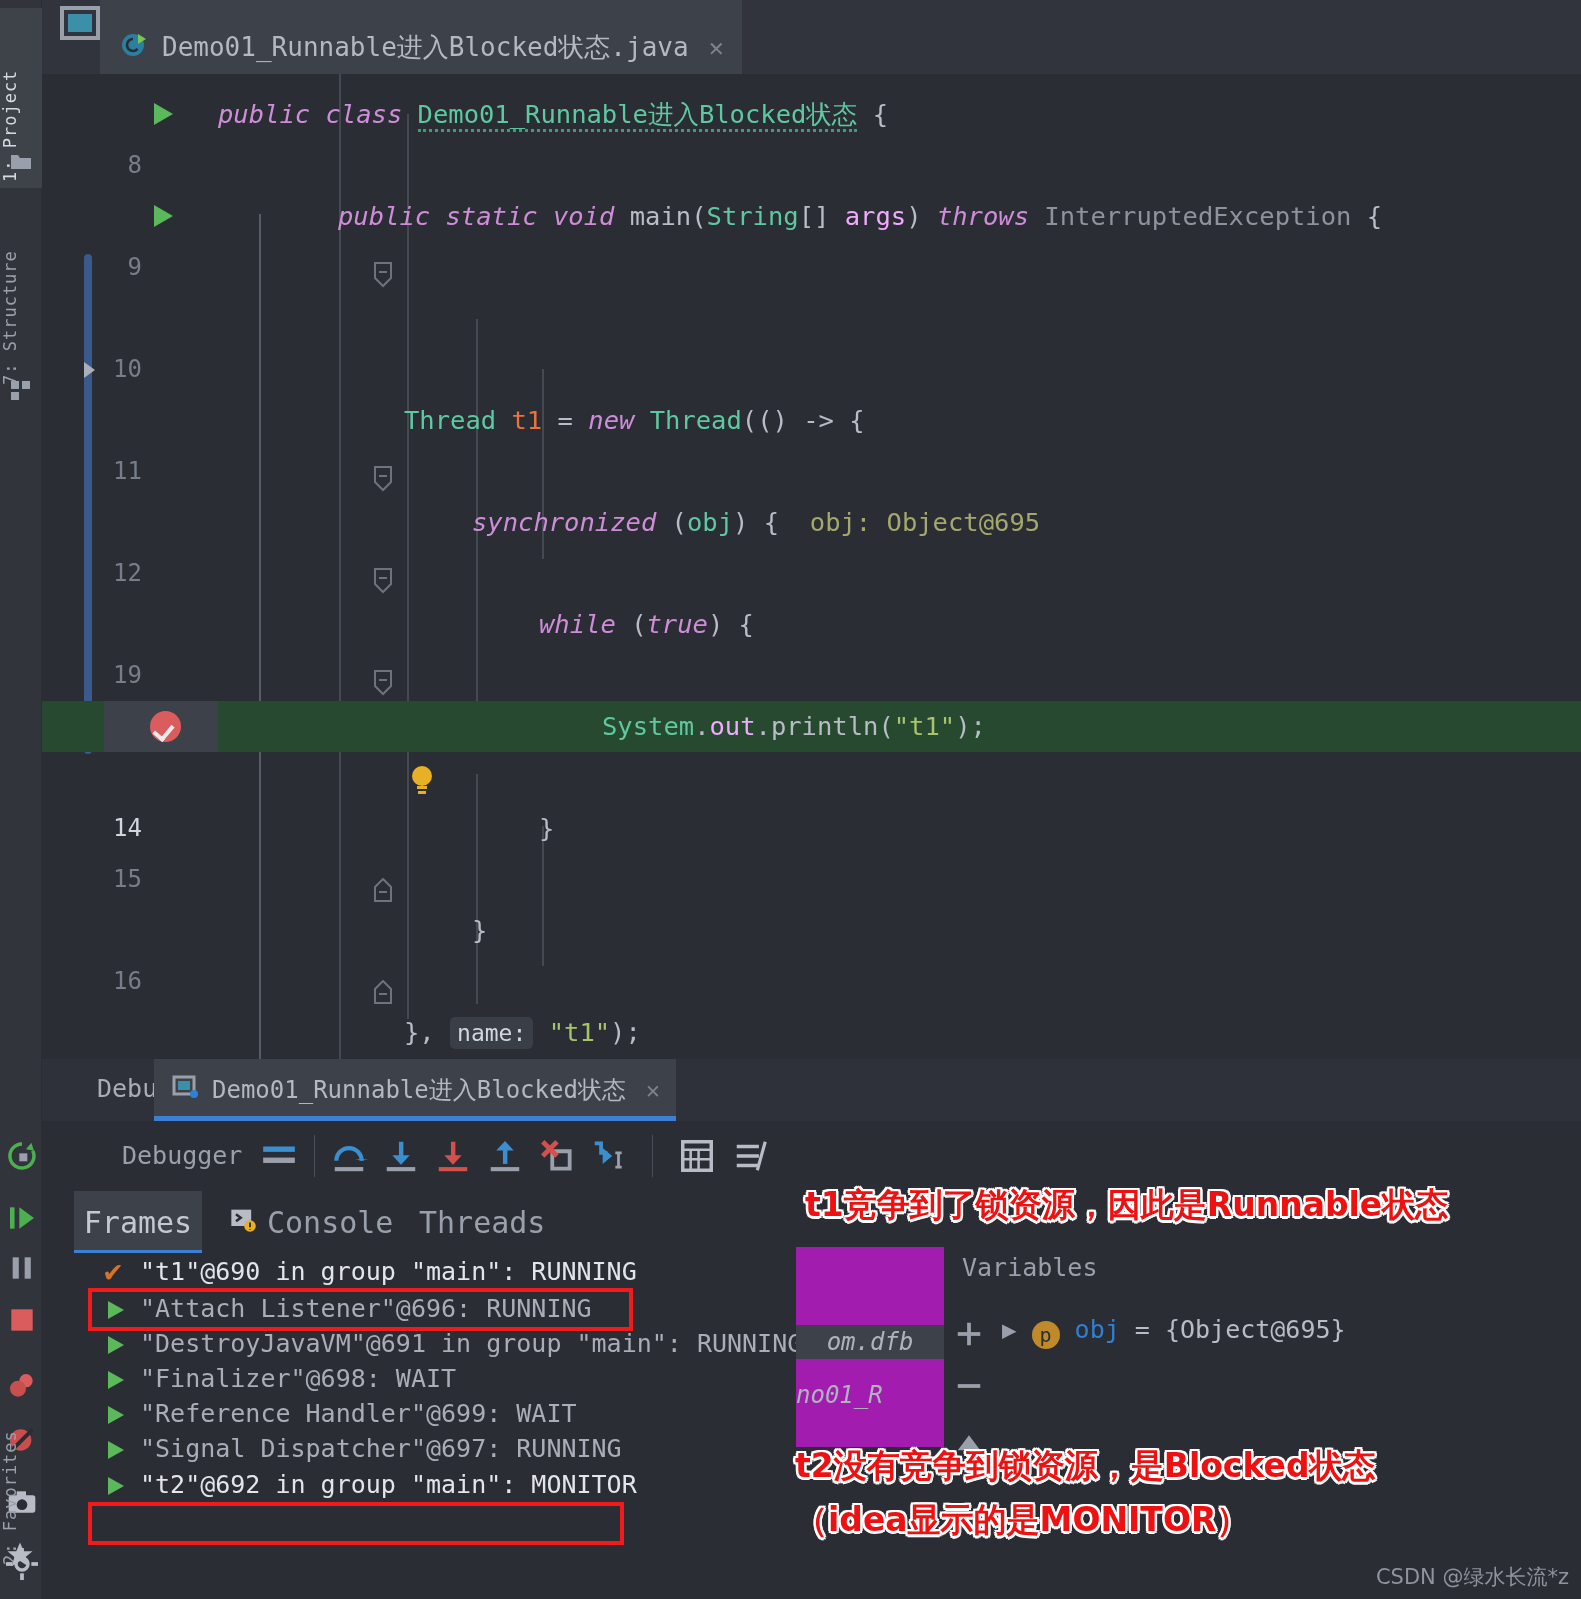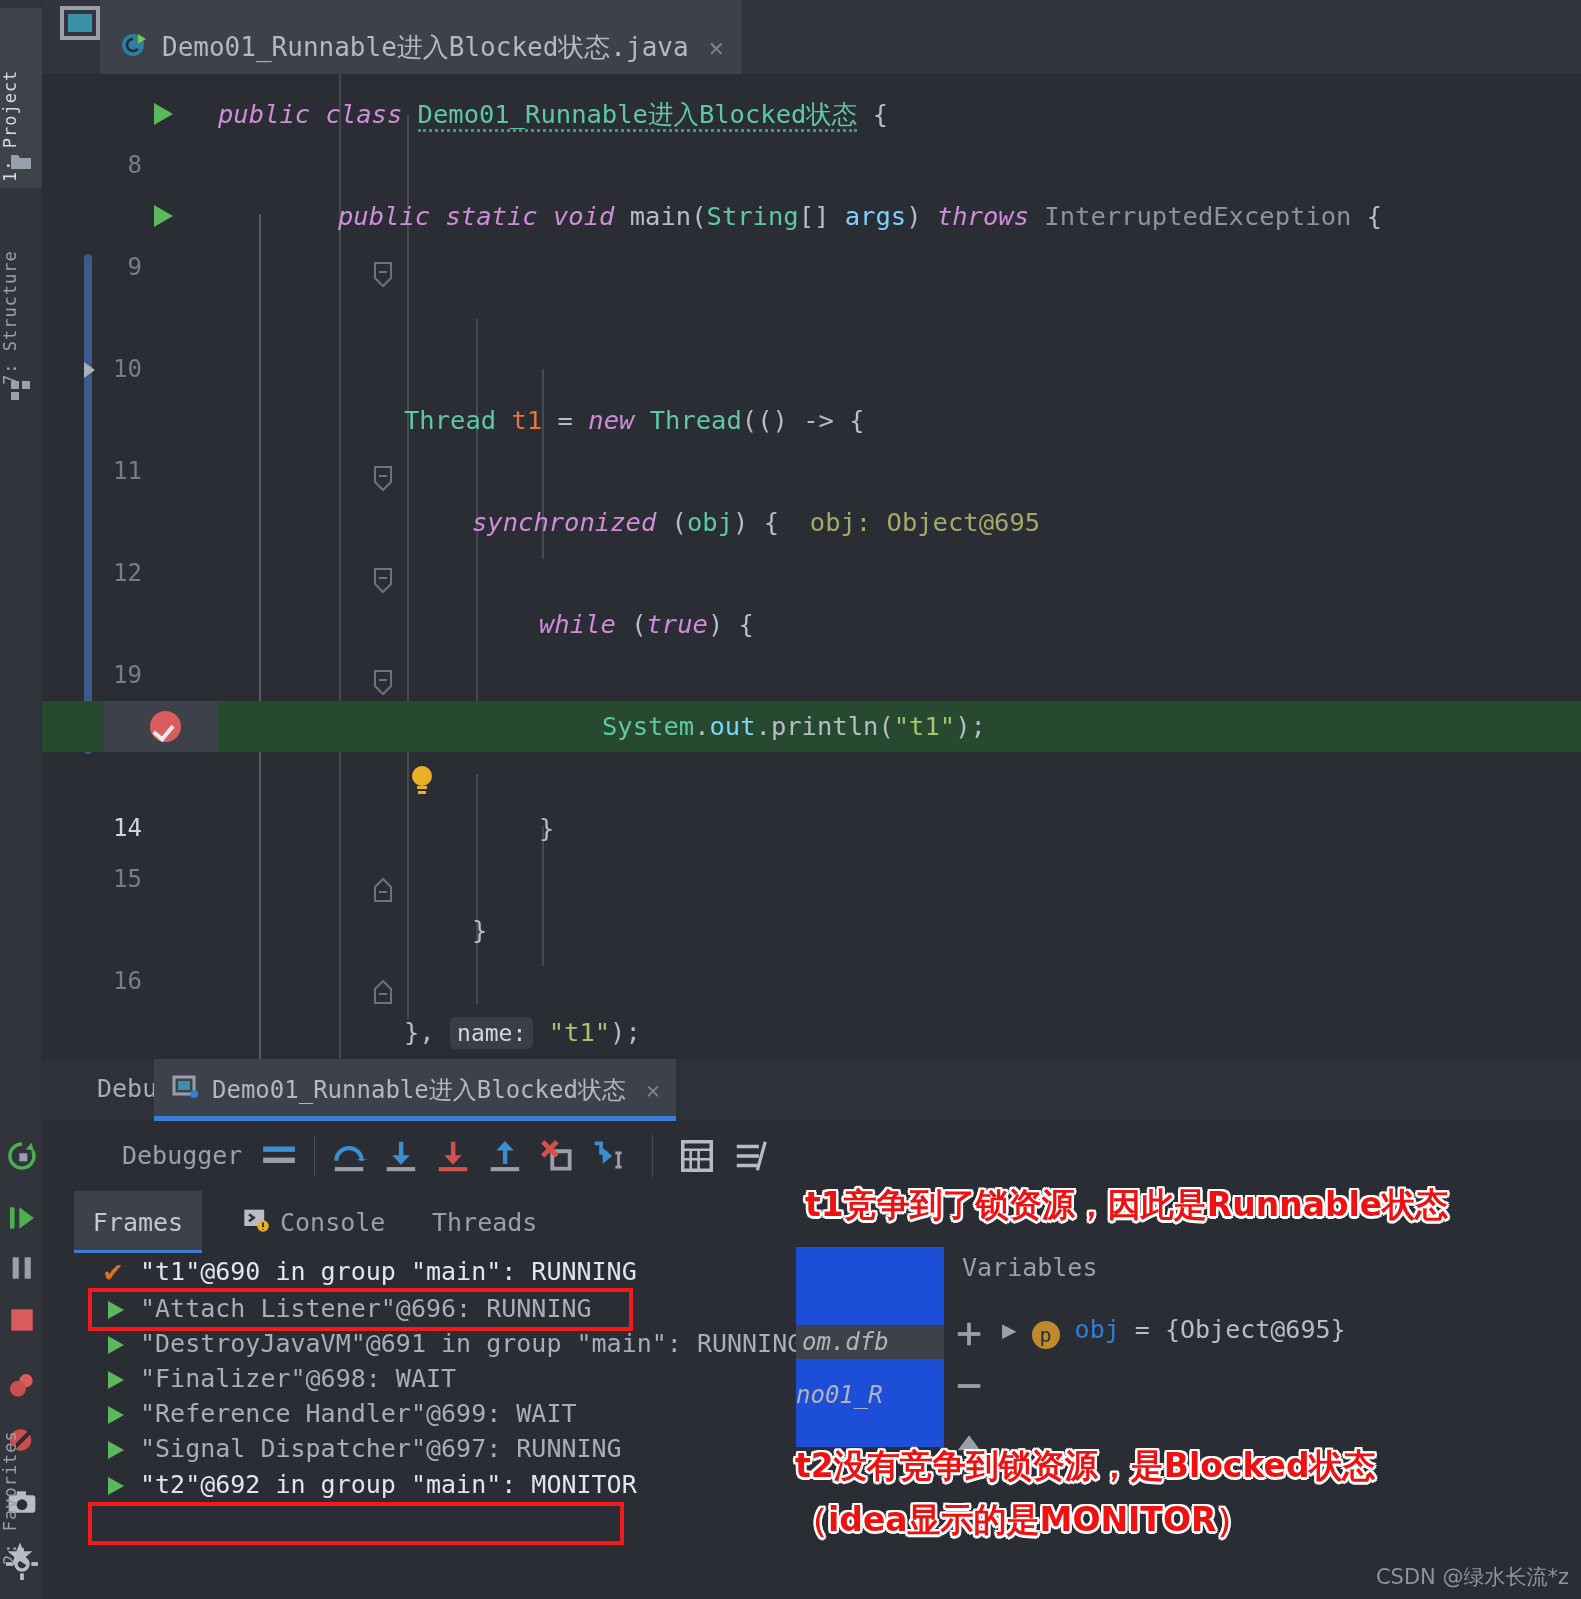--- a/index.html
+++ b/index.html
@@ -55,21 +55,21 @@
 
   .fold { position:absolute; left:207px; top:12px; width:22px; height:26px; }
   .fline { position:absolute; left:217px; width:2px; background:#585c66; }
   .indentg { position:absolute; width:2px; background:#454952; }
 
   
   .k   { color:#cf8cd8; font-style:italic; }
   .typ { color:#5ec9a0; }
   .cls { color:#5ec9a0; }
   .fld { color:#e8743b; }
-  .par { color:#7dd3fc; }
+  .par { color:#f0abfc; }
   .mth { color:#b7bcc6; }
   .str { color:#a8c46a; }
   .pl  { color:#b7bcc6; }
   .dim { color:#8d929c; }
   .hint{ color:#a4a86a; }
   .squig { border-bottom:3px dotted #3a9e7a; }
   .nametag { background:#3a3e47; border-radius:5px; padding:3px 7px; color:#d2d6de; font-size:23px;}
 
   
   #debugpanel { position:absolute; left:42px; top:1059px; right:0; bottom:0; background:#2b2d35; }
@@ -79,42 +79,42 @@
   #dbg-tab::after{content:"";position:absolute;left:0;right:0;bottom:0;height:5px;background:#3c7fd4;}
   #dbg-tab .tab-title{font-size:24px;}
 
   #dbg-toolbar { position:absolute; left:0; top:62px; right:0; height:70px; }
   #dbgr-word { position:absolute; left:80px; top:20px; font-size:25px; color:#9aa0ab; font-family:"DejaVu Sans Mono",monospace;}
   .tb-ico { position:absolute; top:16px; width:38px; height:38px; }
   .tb-sep { position:absolute; top:14px; width:1px; height:42px; background:#4a4e57; }
 
   #dbg-tabs2 { position:absolute; left:0; top:132px; right:0; height:62px; }
   .subtab { position:absolute; top:0; height:62px; display:flex; align-items:center;
-            font-size:25px; color:#9aa0ab; font-family:"DejaVu Sans Mono",monospace; padding:0 20px; }
+            font-size:30px; color:#9aa0ab; font-family:"DejaVu Sans Mono",monospace; padding:0 7px; }
   .subtab.active { background:#3d4149; color:#c3c8d1; }
   .subtab.active::after{content:"";position:absolute;left:0;right:0;bottom:0;height:3px;background:#3c7fd4;}
 
   #frames-list { position:absolute; left:46px; top:194px; width:750px; bottom:0; }
   .frow { position:relative; height:35px; line-height:35px; white-space:nowrap;
           font-family:"DejaVu Sans Mono", monospace; font-size:25px; color:#a8adb8; padding-left:52px;}
   .frow.sel { color:#e2e5ea; }
   .ftri { position:absolute; left:20px; top:10px; width:0;height:0;
           border-left:16px solid #5bb85b; border-top:9px solid transparent; border-bottom:9px solid transparent;}
   .fchk { position:absolute; left:16px; top:-1px; font-size:30px; color:#d4742a; }
   .redbox { position:absolute; border:4px solid #f21a1a; pointer-events:none; }
 
   
   #vars-pane { position:absolute; left:800px; top:132px; right:0; bottom:0;}
   #vars-title { position:absolute; left:120px; top:62px; font-size:25px; color:#9aa0ab; font-family:"DejaVu Sans Mono",monospace;}
   .vrow { position:absolute; white-space:nowrap; font-family:"DejaVu Sans Mono", monospace; font-size:25px;}
   .vbadge { display:inline-block; width:28px;height:28px;border-radius:50%; background:#c08a2a;
             color:#2b2d35; font-size:20px; text-align:center; line-height:28px; vertical-align:-4px;}
 
   
-  #frag-panel { position:absolute; left:796px; top:1280px; width:110px; height:240px; background:#1d4ed8;}
+  #frag-panel { position:absolute; left:796px; top:1280px; width:110px; height:240px; background:#a21caf;text-align:center;}
   .frag { position:absolute; font-family:"DejaVu Sans Mono",monospace; font-style:italic; font-size:24px; color:#aeb3bd; white-space:nowrap;}
 
   
   .annot { position:absolute; font-family:"DejaVu Sans", sans-serif; font-weight:bold;
            color:#ee1111; white-space:nowrap;
            text-shadow: -2px -2px 0 #fff, 2px -2px 0 #fff, -2px 2px 0 #fff, 2px 2px 0 #fff,
                          0 -2.5px 0 #fff, 0 2.5px 0 #fff, -2.5px 0 0 #fff, 2.5px 0 0 #fff; }
   #watermark { position:absolute; right:12px; bottom:8px; font-family:"DejaVu Sans", sans-serif;
                font-size:21px; color:#8e939d; }
 </style>

